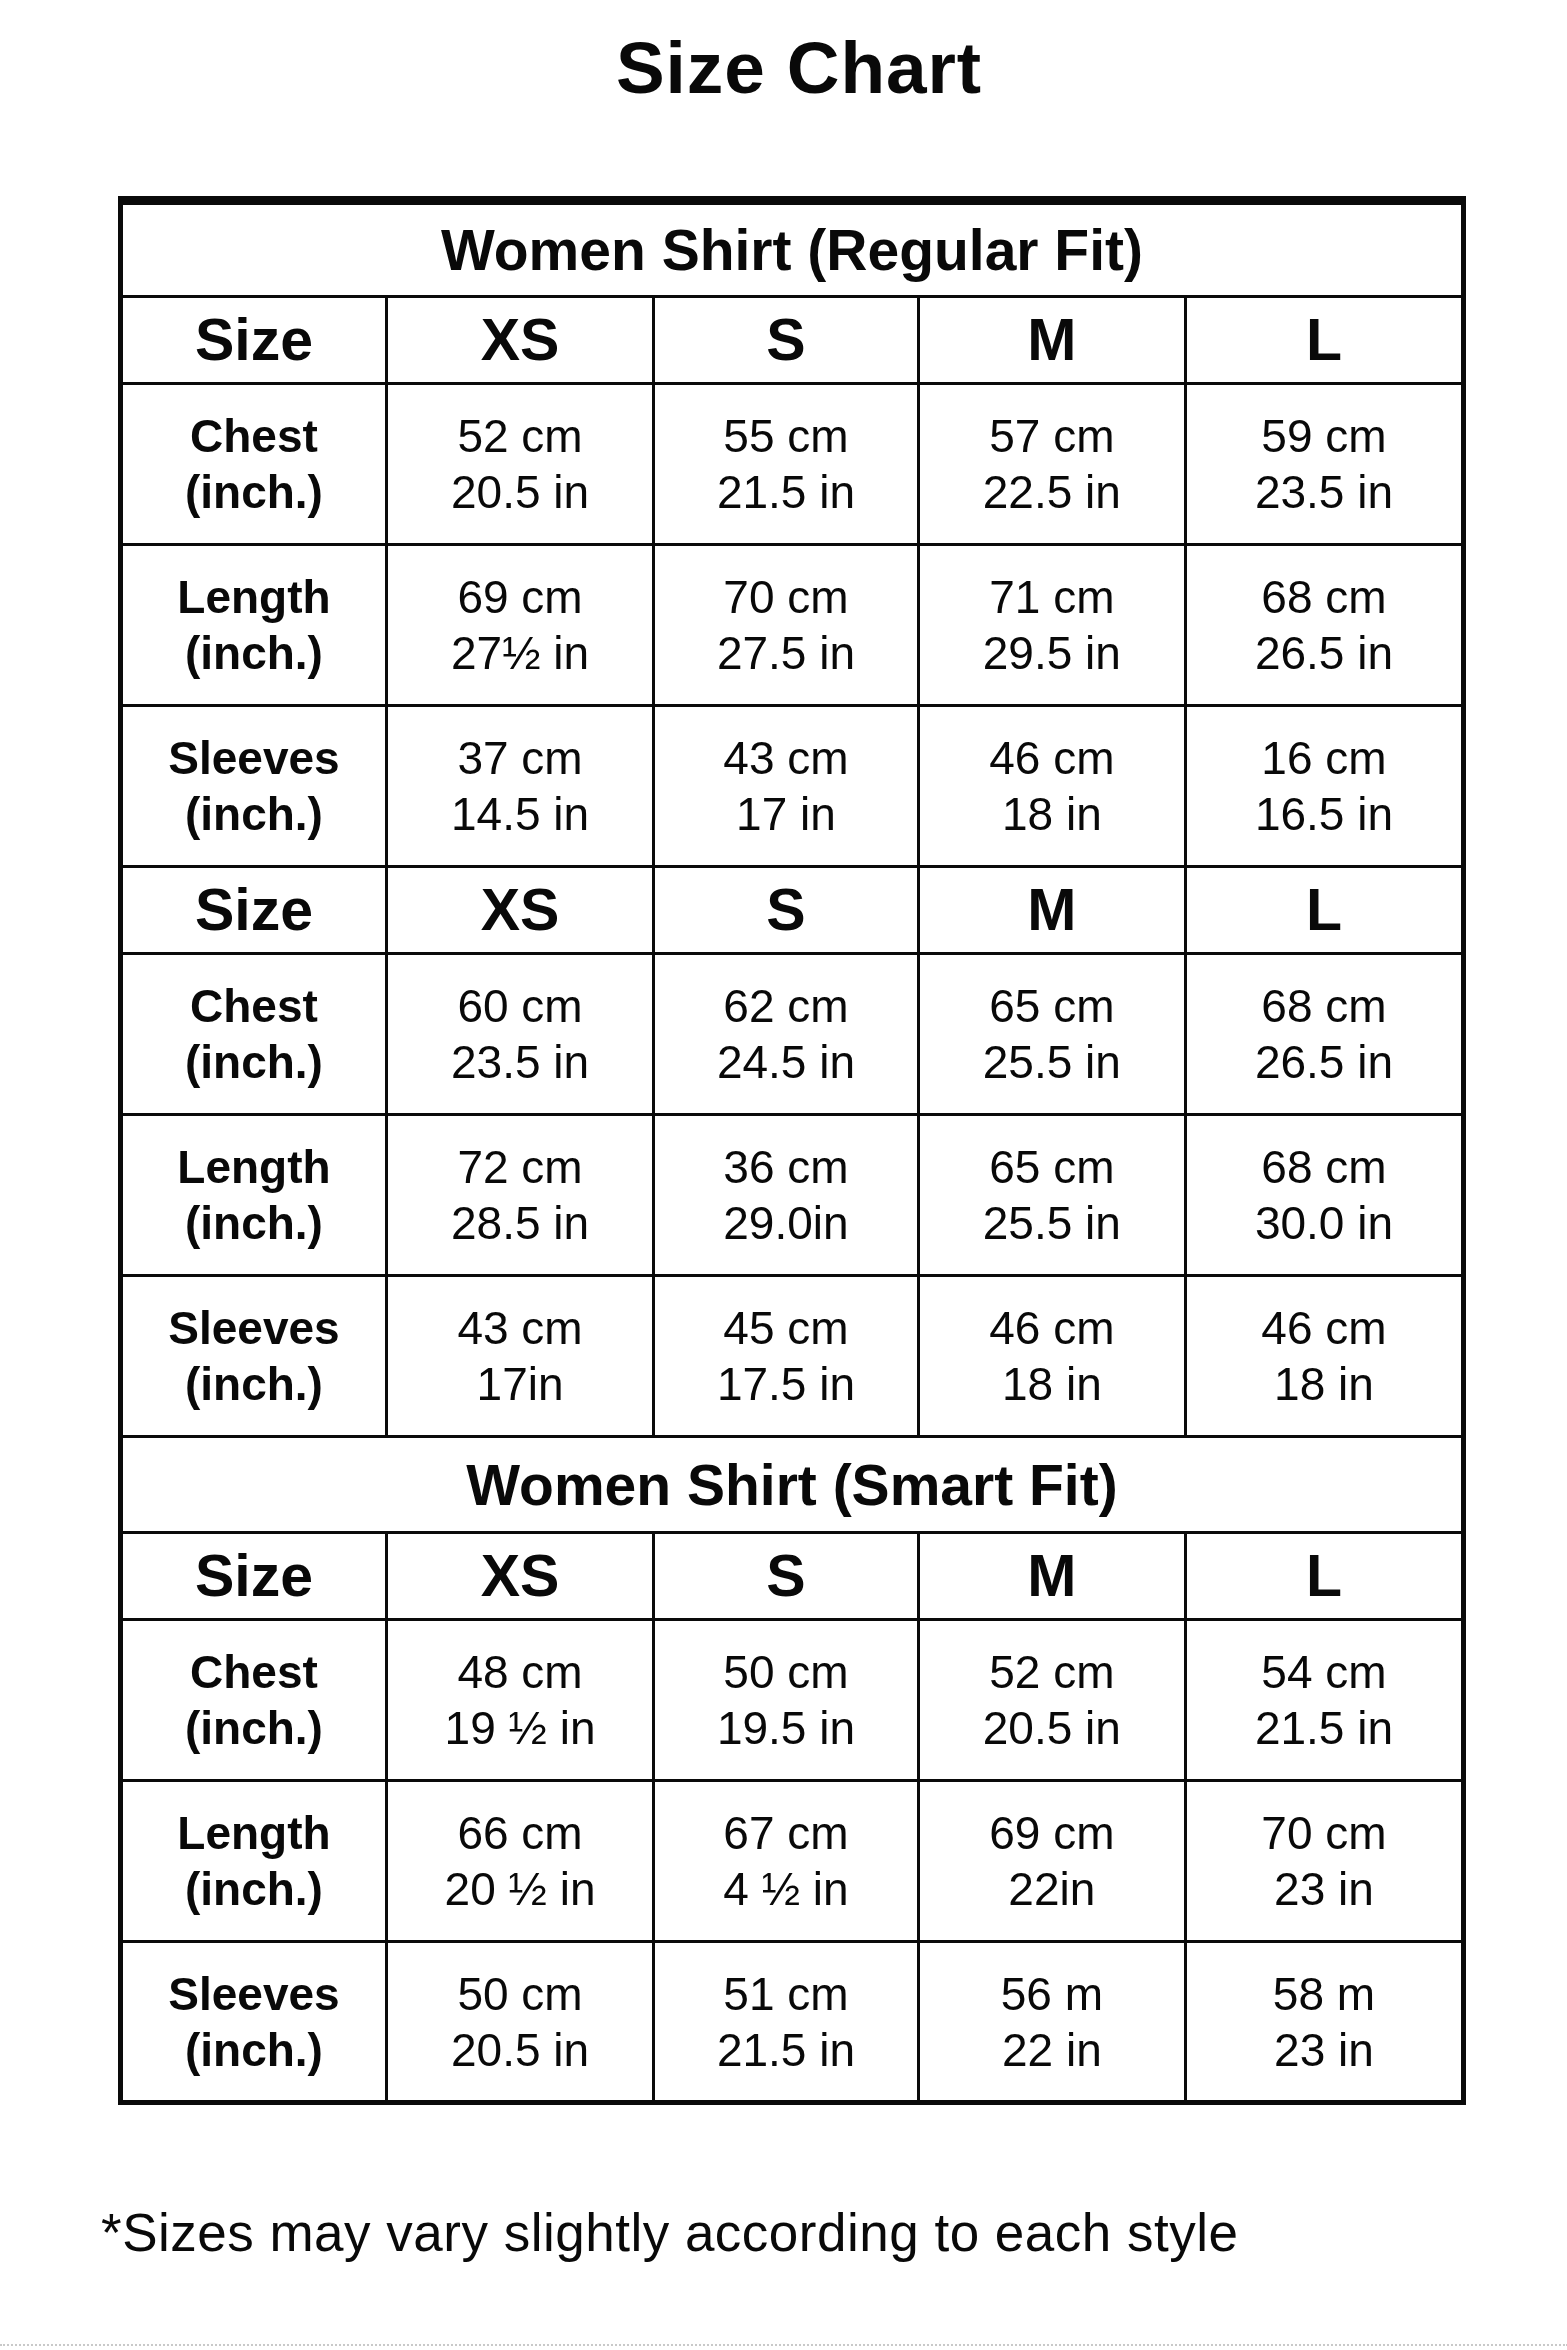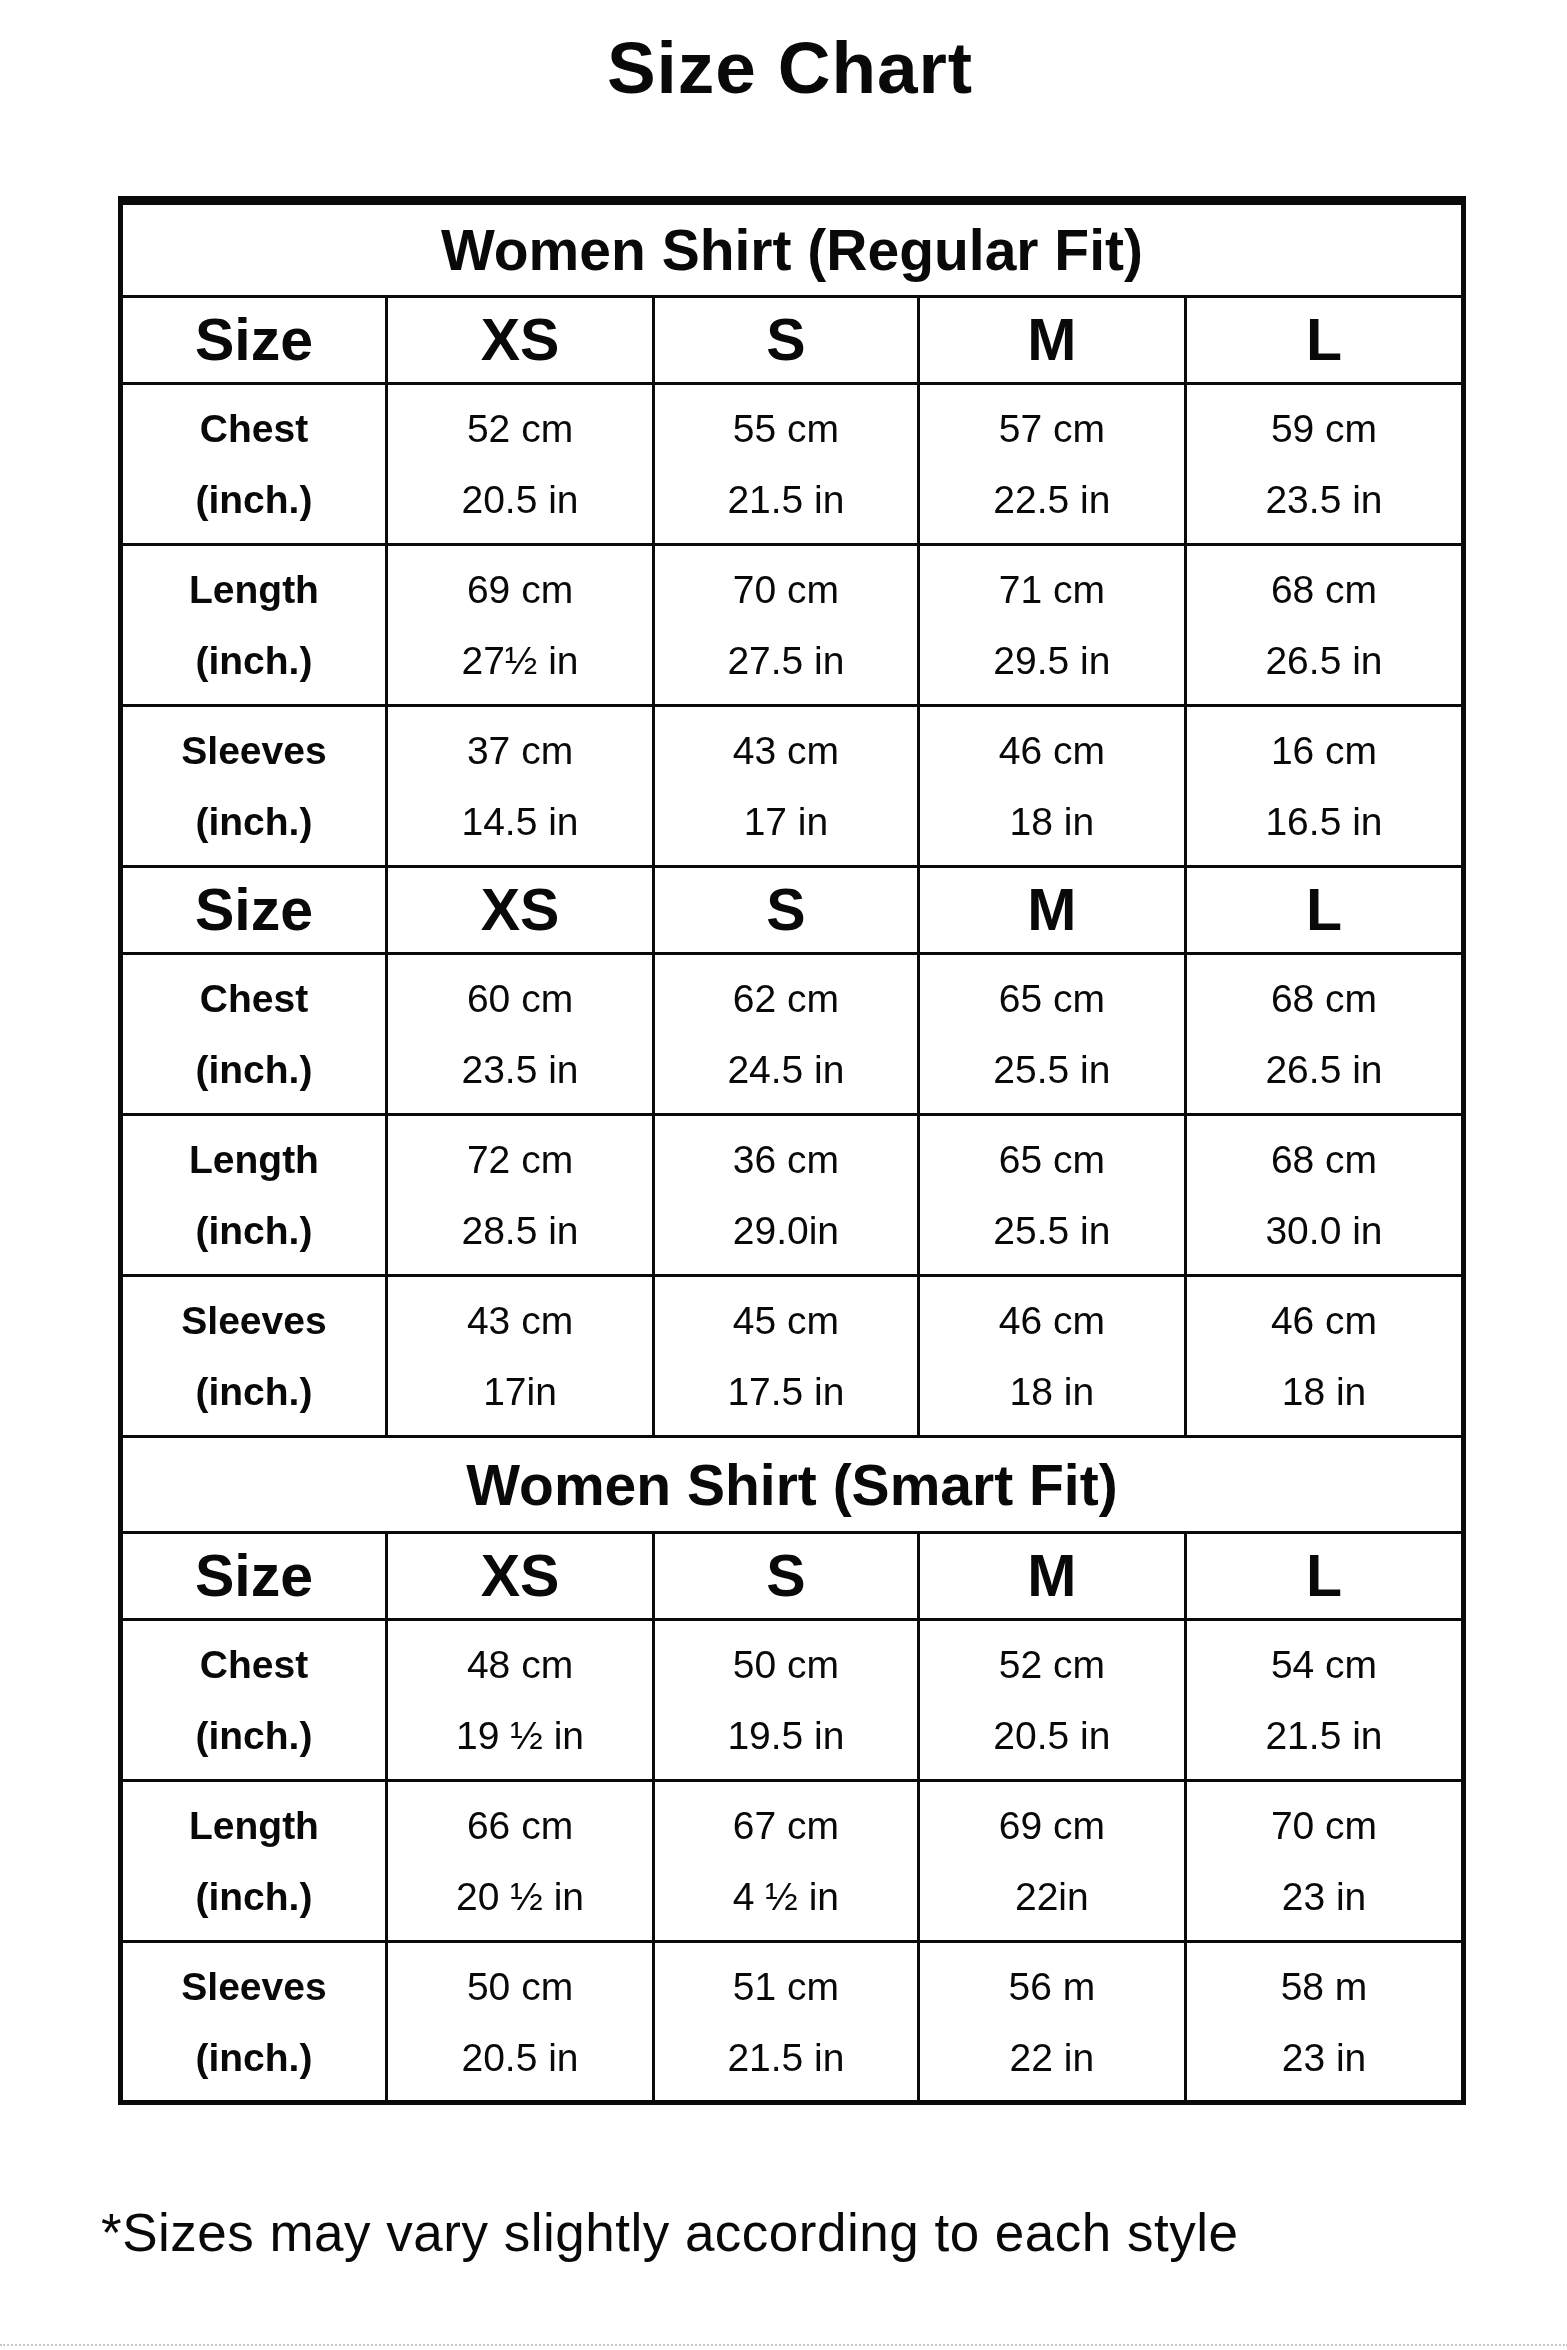--- a/index.html
+++ b/index.html
@@ -6,21 +6,21 @@
   html, body {
     width: 1568px; height: 2351px;
     background: #ffffff;
     font-family: "Liberation Sans", sans-serif;
     color: #090909;
     position: relative;
     overflow: hidden;
   }
   .page-title {
     position: absolute;
-    left: 116px; width: 1348px; top: 26px;
+    left: 125px; width: 1348px; top: 26px;
     text-align: center;
     font-size: 73px;
     font-weight: 700;
     letter-spacing: 0.9px;
   }
   .table-wrap {
     position: absolute;
     left: 118px; top: 196px; width: 1348px;
   }
   table.size-table {
@@ -41,22 +41,22 @@
     font-size: 57px;
     font-weight: 700;
   }
   tr.size-row td {
     height: 87px;
     font-size: 59px;
     font-weight: 700;
   }
   tr.data-row td {
     height: 161px;
-    font-size: 39px;
-    line-height: 71px;
+    font-size: 46px;
+    line-height: 56px;
   }
   tr.data-row td.lbl { font-weight: 700; }
   .footnote {
     position: absolute;
     left: 101px; top: 2202px;
     font-size: 53px;
     font-weight: 400;
     letter-spacing: 0.5px;
   }
   .bottom-dots {

